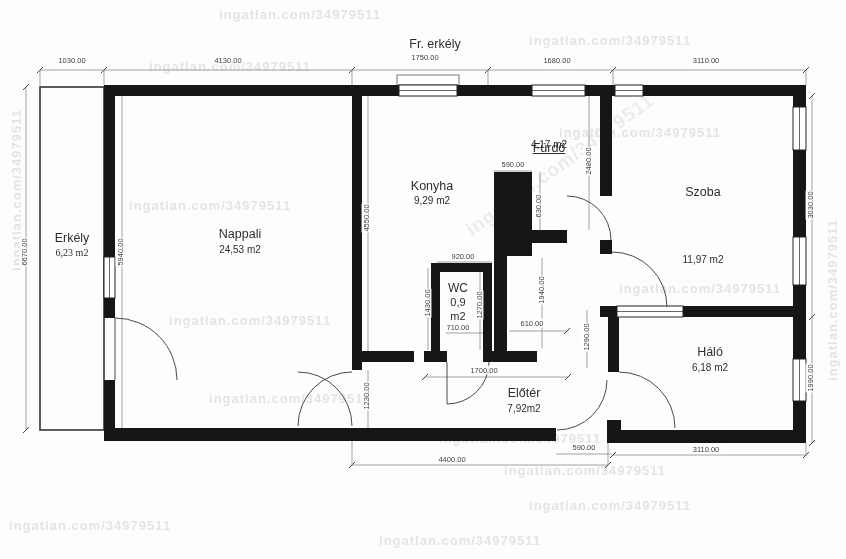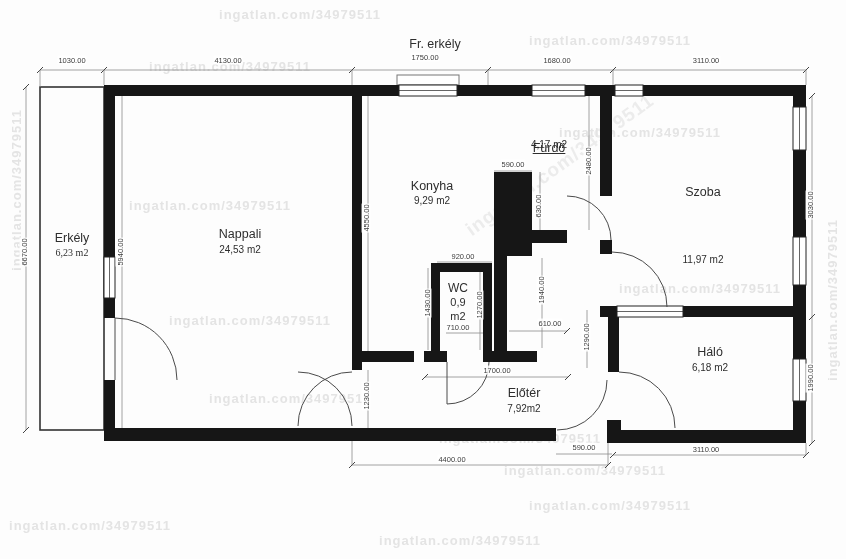--- a/index.html
+++ b/index.html
@@ -200,24 +200,24 @@
   <span class="dim v" style="left:24px;top:252px;">6670.00</span>
   <span class="dim v" style="left:120px;top:252px;">5940.00</span>
   <span class="dim v" style="left:366px;top:218px;">4550.00</span>
   <span class="dim" style="left:513px;top:164px;">590.00</span>
   <span class="dim v" style="left:538px;top:206px;">630.00</span>
   <span class="dim v" style="left:588px;top:161px;">2480.00</span>
   <span class="dim" style="left:463px;top:256px;">920.00</span>
   <span class="dim v" style="left:427px;top:303px;">1430.00</span>
   <span class="dim v" style="left:479px;top:305px;">1270.00</span>
   <span class="dim" style="left:458px;top:327px;">710.00</span>
-  <span class="dim" style="left:550px;top:323px;text-align:center;">610.00</span>
+  <span class="dim" style="left:532px;top:323px;text-align:center;">610.00</span>
   <span class="dim v" style="left:541px;top:290px;">1940.00</span>
   <span class="dim v" style="left:586px;top:337px;">1290.00</span>
-  <span class="dim" style="left:497px;top:370px;text-align:right;">1700.00</span>
+  <span class="dim" style="left:484px;top:370px;text-align:right;">1700.00</span>
   <span class="dim v" style="left:366px;top:396px;">1230.00</span>
   <span class="dim" style="left:452px;top:459px;">4400.00</span>
   <span class="dim" style="left:584px;top:447px;">590.00</span>
   <span class="dim" style="left:706px;top:449px;">3110.00</span>
   <span class="dim v" style="left:810px;top:205px;">3030.00</span>
   <span class="dim v" style="left:810px;top:378px;">1990.00</span>
 
 </div>
 
 </body></html>

